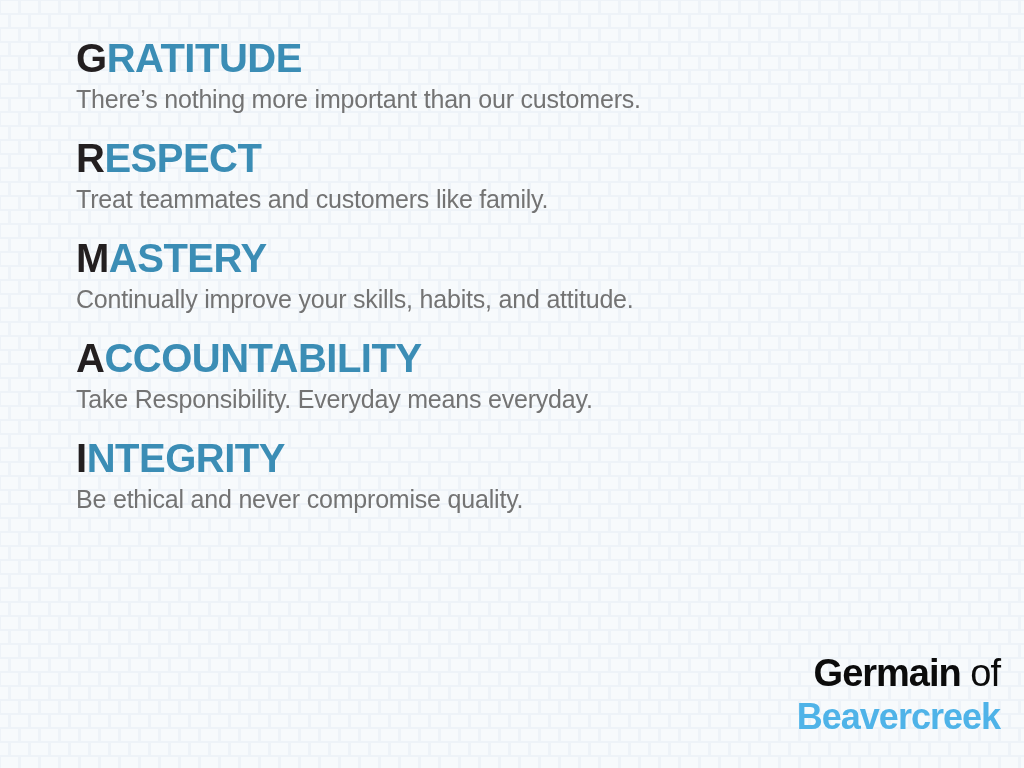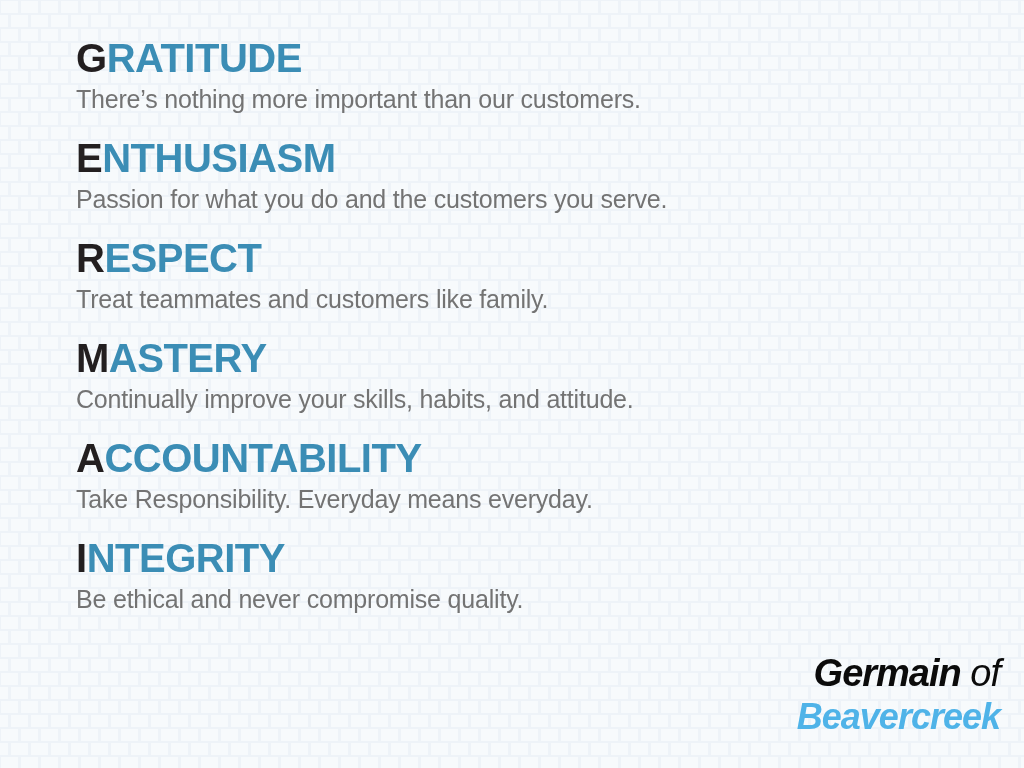--- a/index.html
+++ b/index.html
@@ -76,21 +76,20 @@
     white-space: nowrap;
   }
 
   
   #logo {
     position: absolute;
     right: 32px;
     bottom: 28px;
     text-align: right;
     line-height: 1;
-    font-style: italic;
   }
   .logo-line1 {
     font-size: 38px;
     line-height: 42px;
     color: #0b0b0b;
     letter-spacing: -1px;
     white-space: nowrap;
   }
   .logo-brand {
     font-weight: bold;
@@ -130,24 +129,20 @@
 
   <div id="content">
 
     <div class="values-list">
 
       <div class="value-block">
         <div class="value-heading"><span class="initial">G</span><span class="remainder">RATITUDE</span></div>
         <div class="value-desc">There’s nothing more important than our customers.</div>
       </div>
 
-      <div class="value-block">
-        <div class="value-heading"><span class="initial">E</span><span class="remainder">NTHUSIASM</span></div>
-        <div class="value-desc">Passion for what you do and the customers you serve.</div>
-      </div>
 
       <div class="value-block">
         <div class="value-heading"><span class="initial">R</span><span class="remainder">ESPECT</span></div>
         <div class="value-desc">Treat teammates and customers like family.</div>
       </div>
 
       <div class="value-block">
         <div class="value-heading"><span class="initial">M</span><span class="remainder">ASTERY</span></div>
         <div class="value-desc">Continually improve your skills, habits, and attitude.</div>
       </div>

